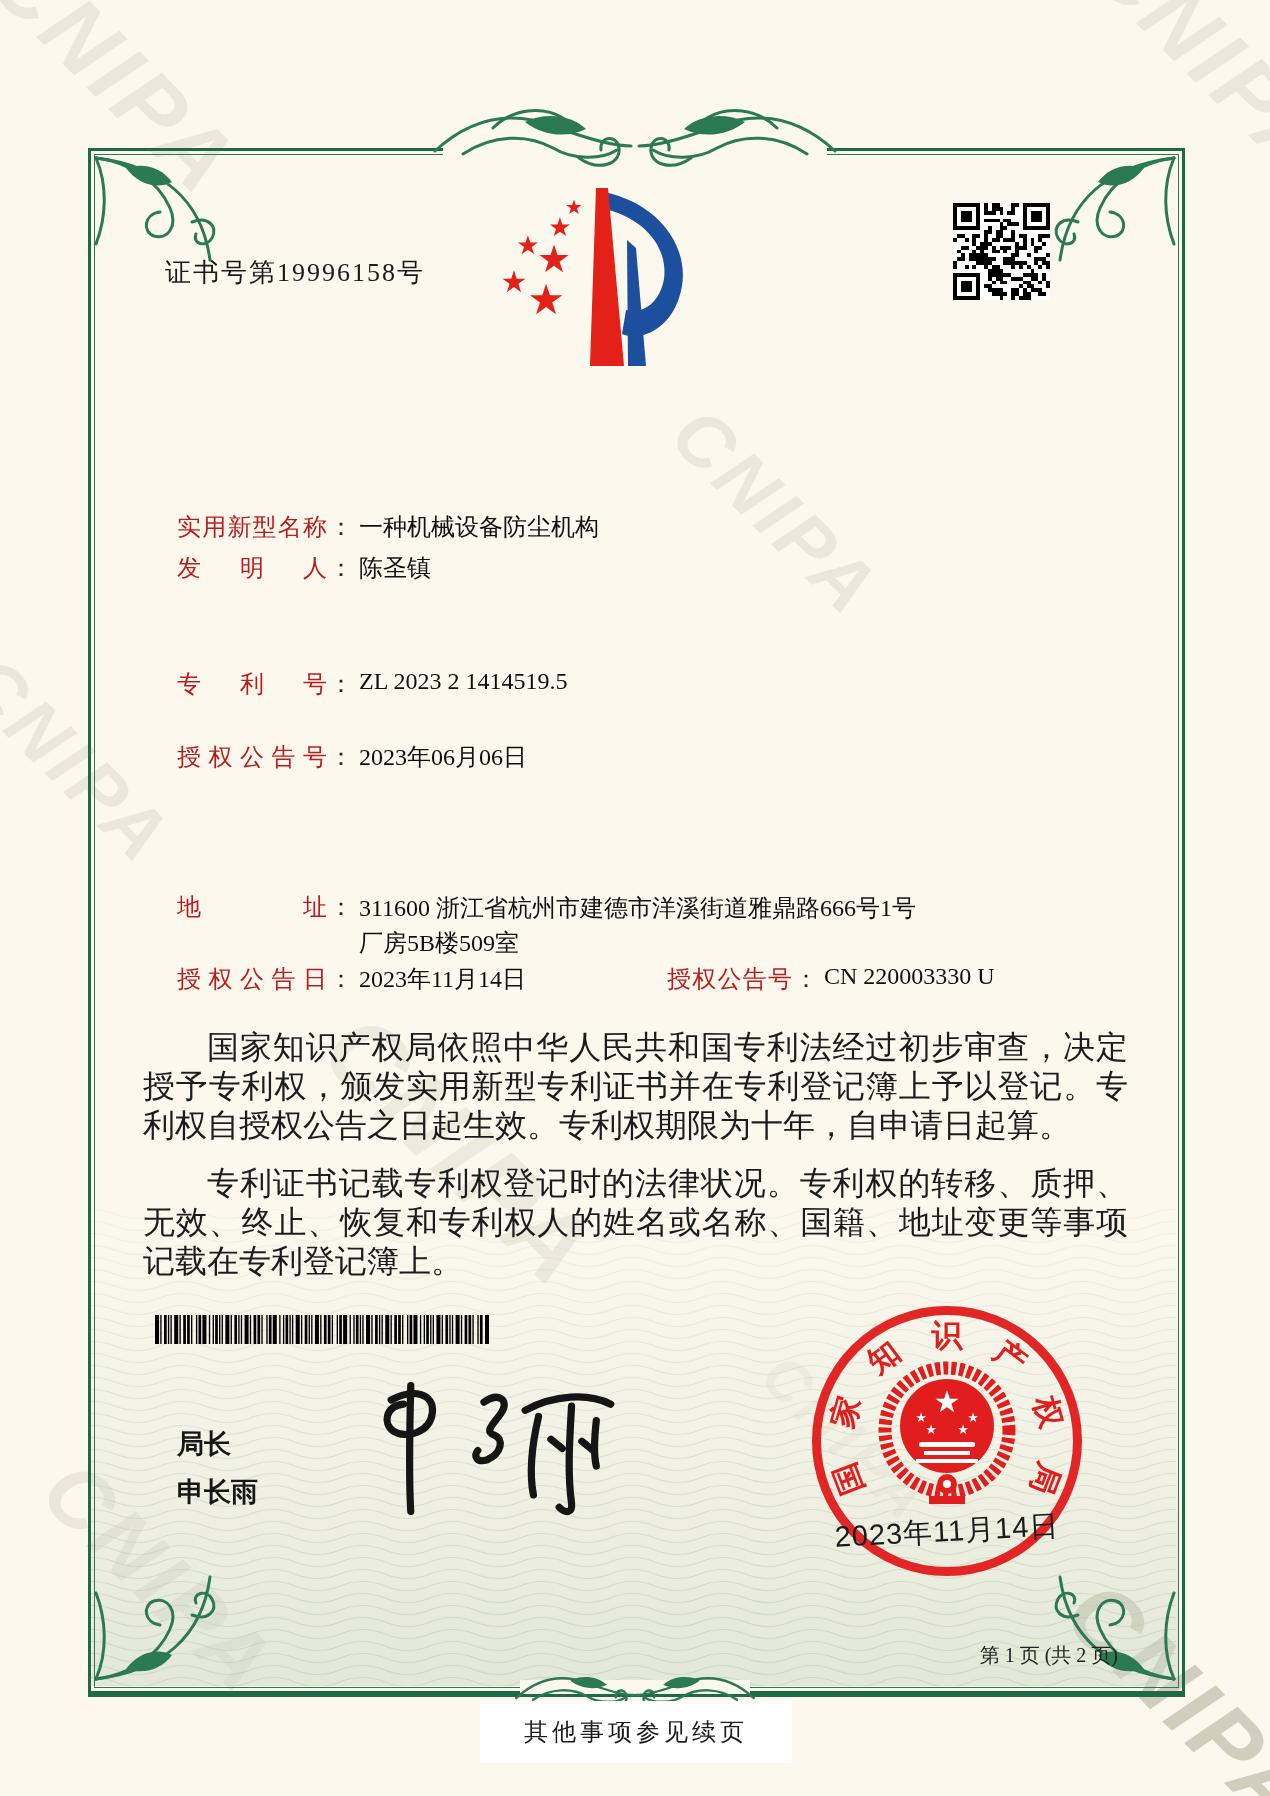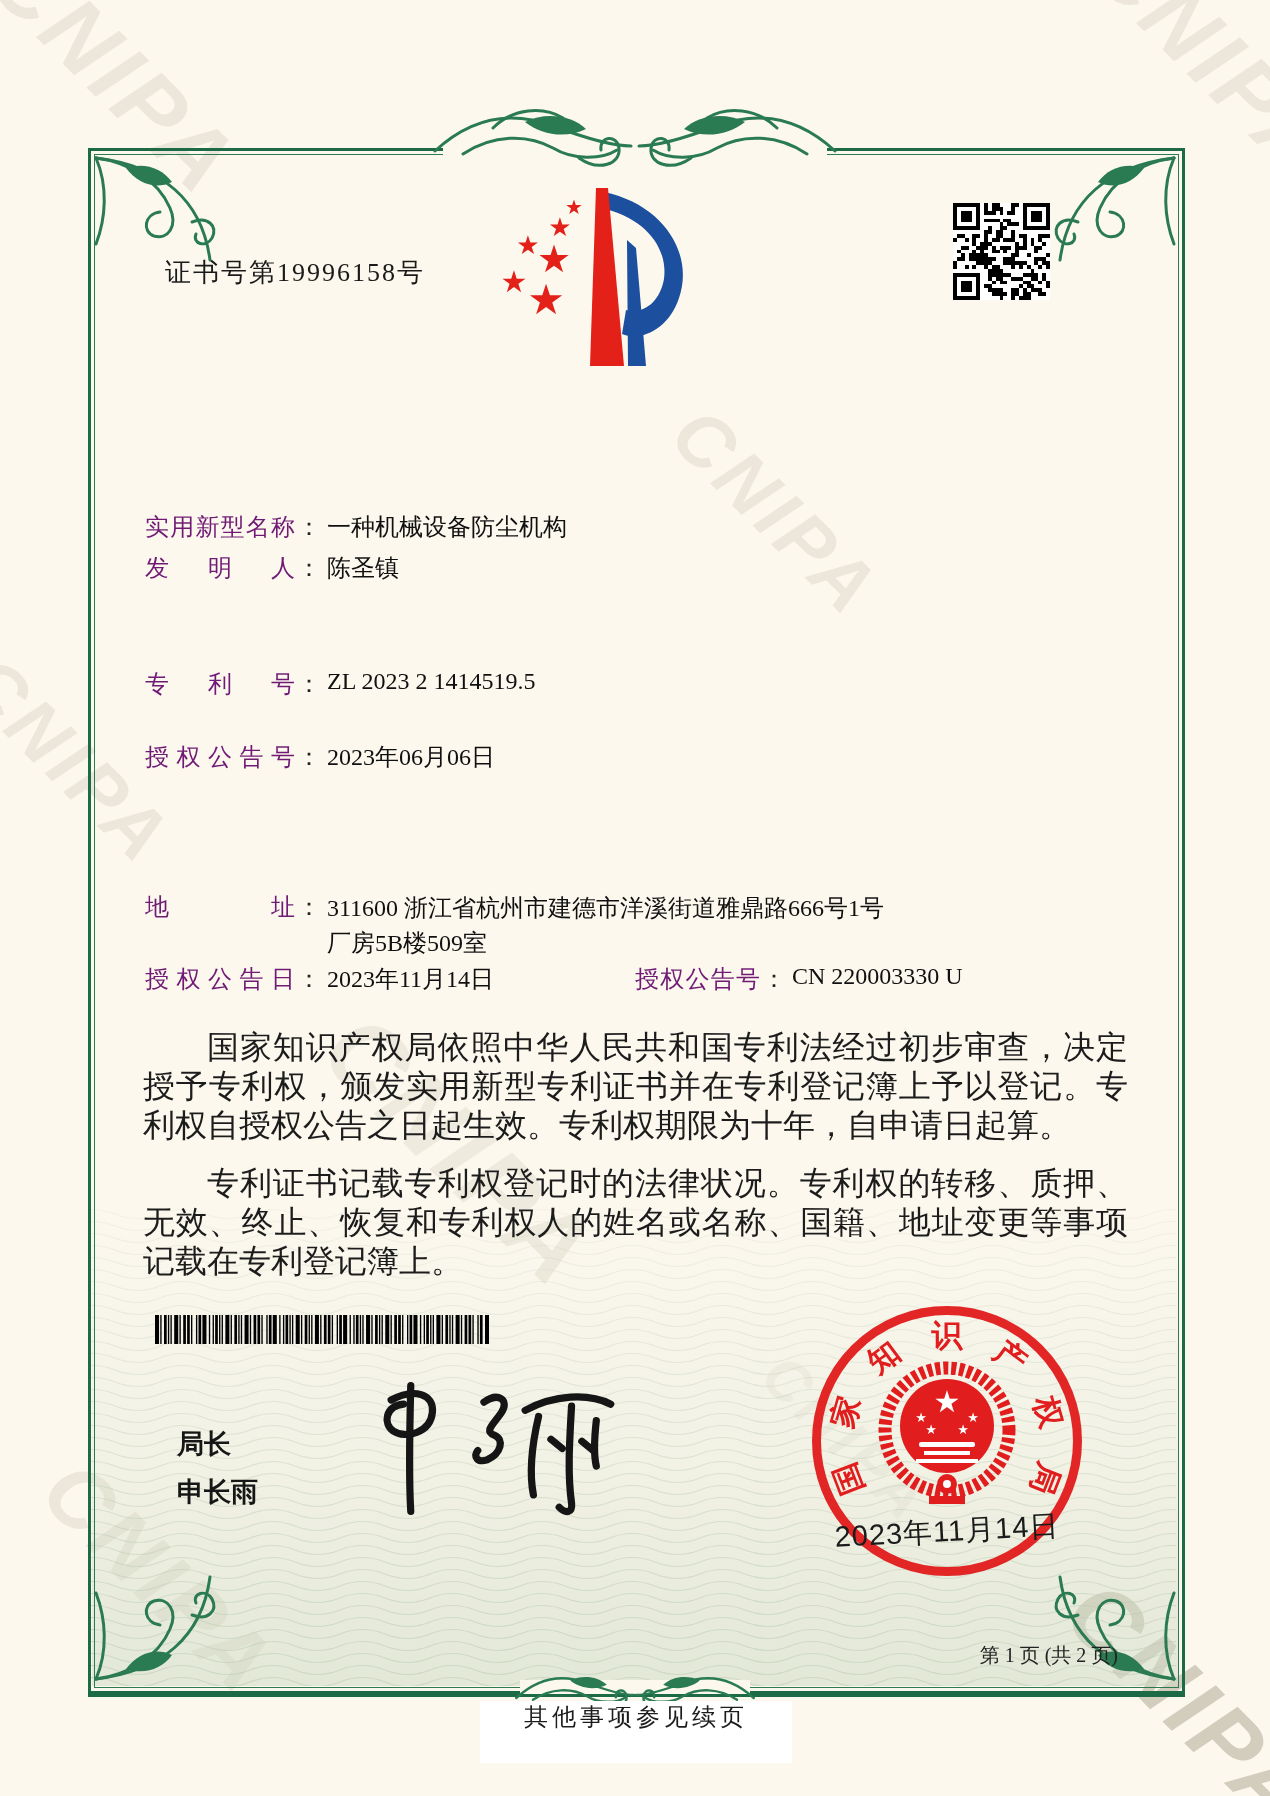--- a/index.html
+++ b/index.html
@@ -25,21 +25,21 @@
   .orn{position:absolute;pointer-events:none;}
   
   .cert-no{position:absolute;left:165px;top:220px;font-size:26px;letter-spacing:2px;color:#1a1a1a;margin-top:35px;}
   .logo{position:absolute;left:480px;top:180px;width:235px;height:192px;}
   .qr{position:absolute;left:953px;top:203px;width:97px;height:97px;}
   .title{position:absolute;left:88px;top:398px;width:1030px;text-align:center;
       font-size:57px;font-weight:700;letter-spacing:4px;color:#000;}
   
   .row{position:absolute;left:145px;font-size:24px;white-space:nowrap;}
   .flabel{display:inline-block;width:150px;text-align:justify;text-align-last:justify;
-      vertical-align:top;color:#701a75;}
+      vertical-align:top;color:#b91c1c;margin-left:32px;}
   .flabel.short{width:125px;}
   .colon{display:inline-block;margin:0 6px 0 2px;vertical-align:top;color:#222;}
   .fvalue{display:inline-block;vertical-align:top;color:#101010;}
   .addr-lines{display:inline-block;white-space:normal;width:700px;line-height:35px;}
   .pair2{position:absolute;left:490px;top:0;}
   
   .paras{position:absolute;left:143px;top:1028px;width:985px;font-size:32px;line-height:39px;
       text-align:justify;color:#1c1c1c;}
   .paras p{margin:0;text-indent:2em;}
   .paras p + p{margin-top:19px;}
@@ -62,21 +62,21 @@
       font-family:"Liberation Sans","DejaVu Sans",sans-serif;font-size:29px;letter-spacing:1px;
       color:#1b1b1b;white-space:nowrap;}
   
   .waves{position:absolute;left:90px;top:1208px;pointer-events:none;}
   .wave-tint{position:absolute;left:92px;top:1208px;width:1086px;height:478px;pointer-events:none;
       background:linear-gradient(180deg,rgba(214,224,205,0) 0%,rgba(213,223,203,.28) 55%,rgba(206,218,196,.55) 100%);}
   
   .footer-page{position:absolute;left:88px;top:1642px;width:1030px;text-align:right;
       font-size:20px;color:#222;}
   .note-box{position:absolute;left:480px;top:1701px;width:312px;height:62px;background:#ffffff;
-      display:flex;align-items:flex-start;justify-content:center;}
+      display:flex;align-items:center;justify-content:center;}
   .note-text{font-size:24px;letter-spacing:4px;color:#1c1c1c;}
 </style>
 </head>
 <body>
 
 <div class="page">
 
   <div class="wm wm1">CNIPA</div>
   <div class="wm wm2">CNIPA</div>
   <div class="wm wm3">CNIPA</div>

